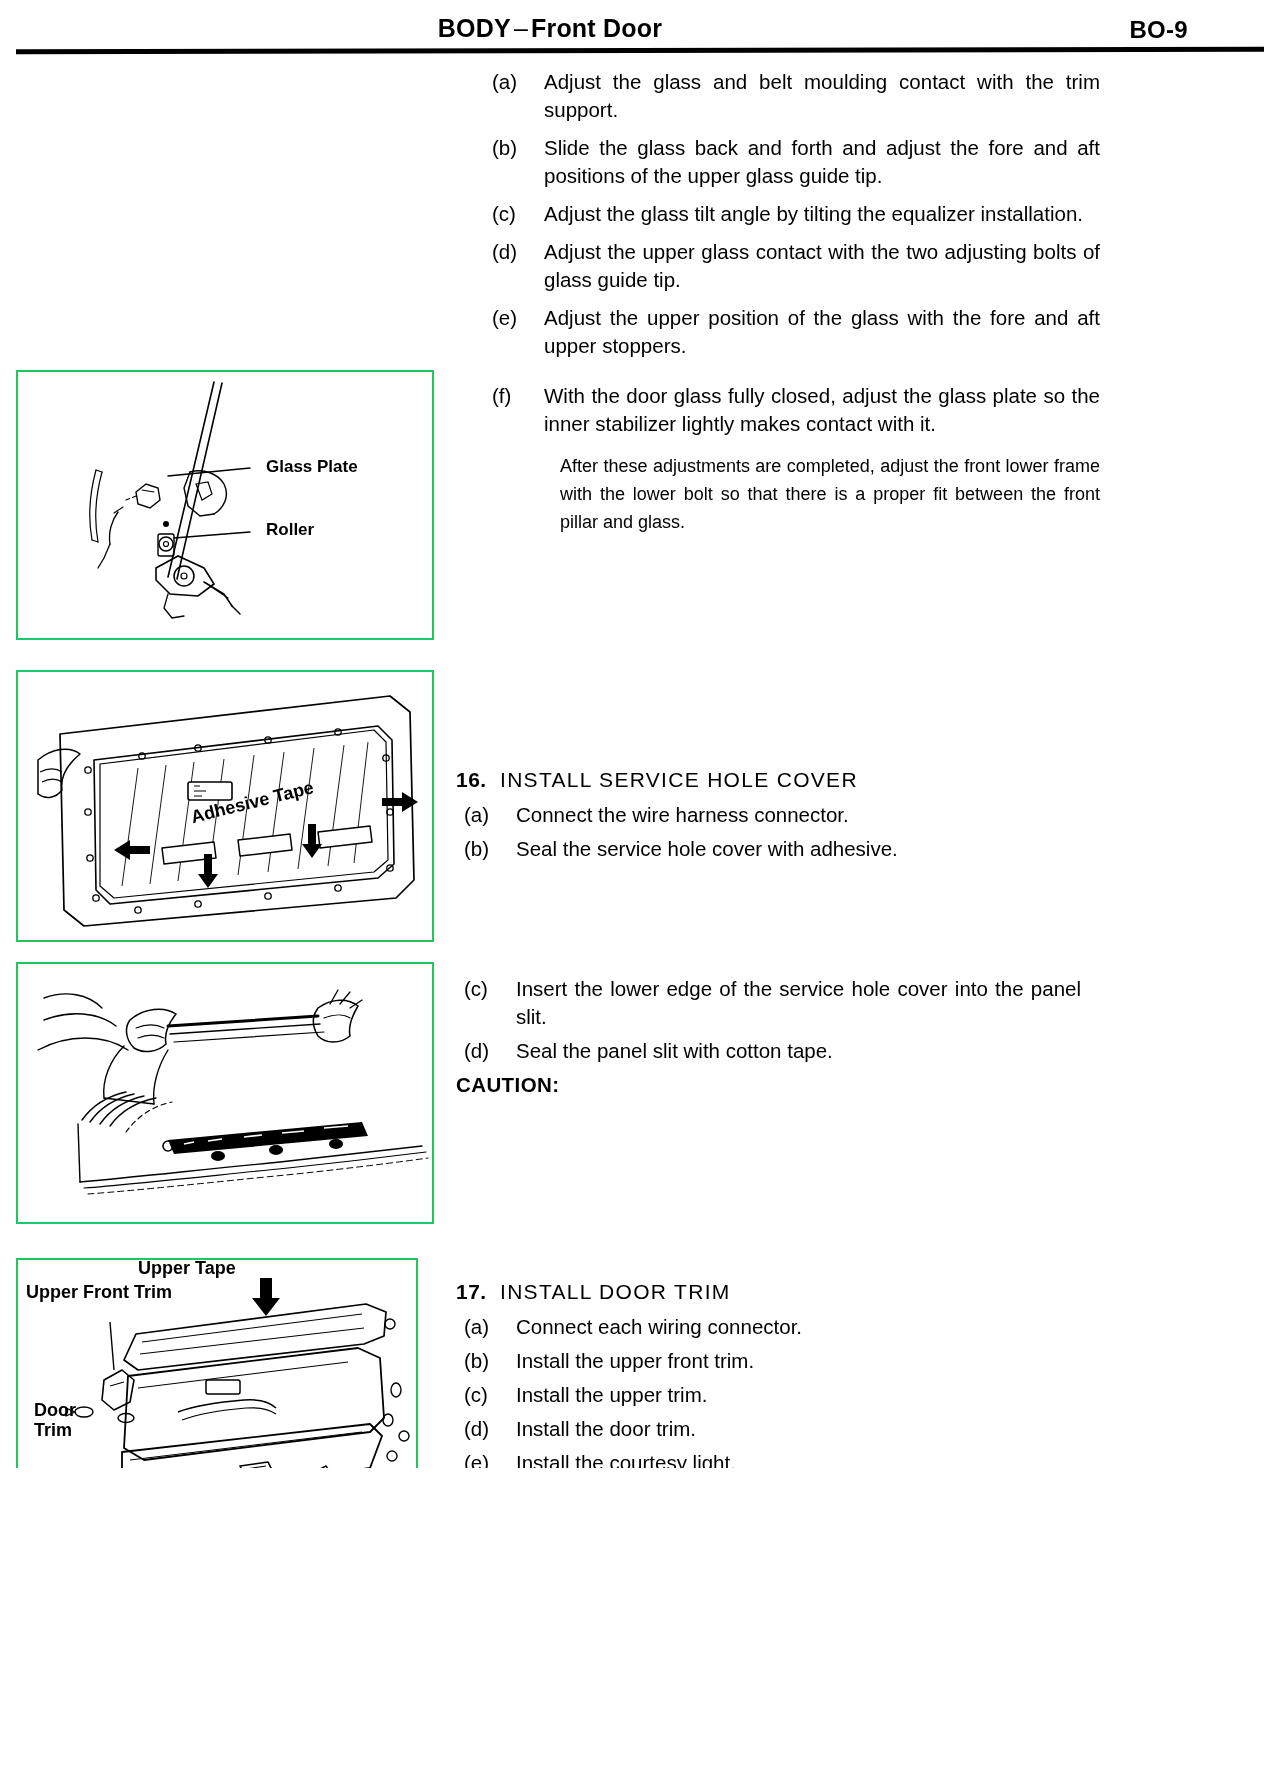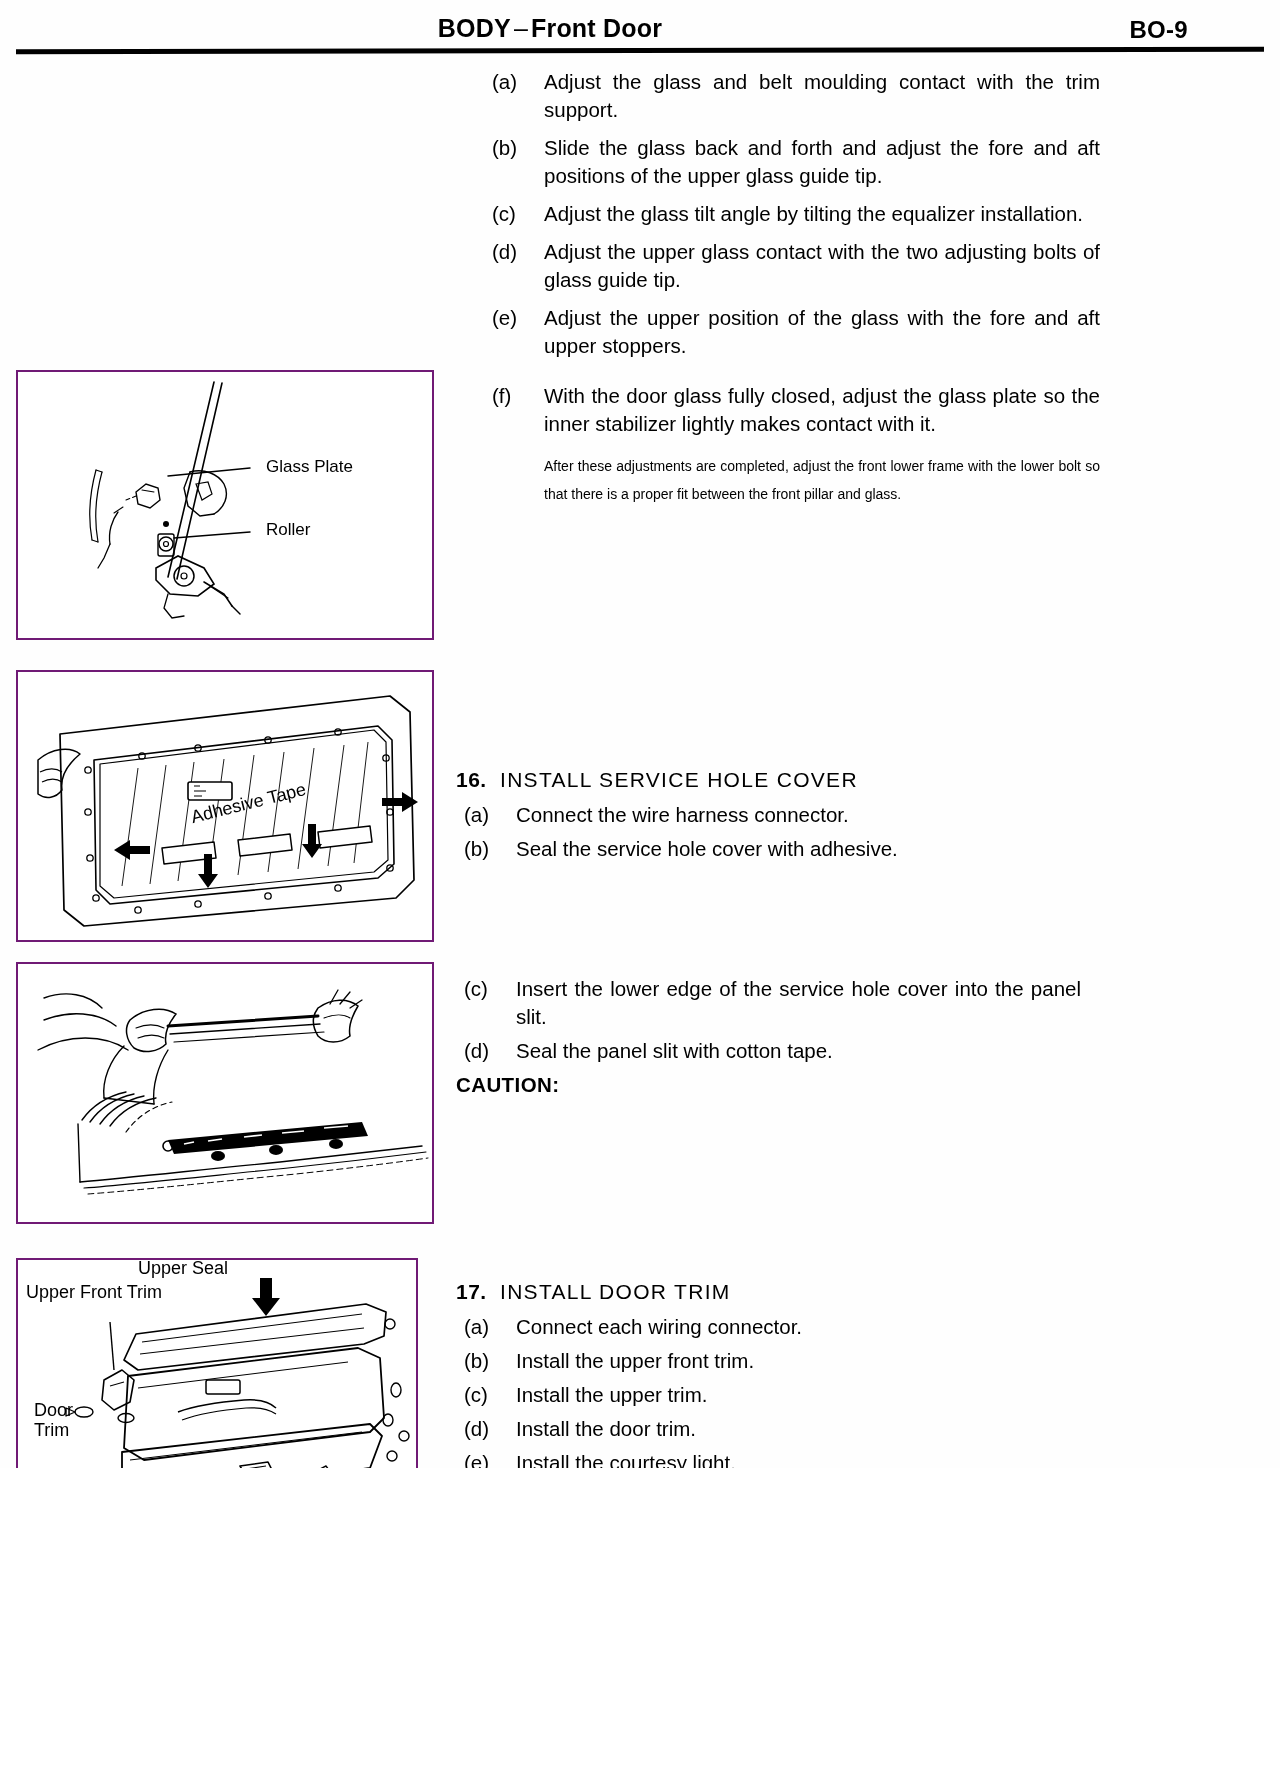--- a/index.html
+++ b/index.html
@@ -86,24 +86,25 @@
     font-size: 20.5px;
     line-height: 28px;
     text-align: justify;
     text-align-last: left;
   }
   .item-body.nojustify { text-align: left; }
 
   .para {
     margin-top: 14px;
     margin-bottom: 8px;
-    font-size: 14px;
+    font-size: 18px;
     line-height: 28px;
     text-align: justify;
     text-align-last: left;
+    margin-left: 16px;
   }
 
   
   .section {
     position: absolute;
     width: 620px;
   }
   .section-head {
     display: flex;
     align-items: flex-start;
@@ -142,24 +143,25 @@
     padding-right: 18px;
   }
   .caution-text {
     flex: 1 1 auto;
     font-weight: bold;
   }
 
   
   .figbox {
     position: absolute;
-    border: 2px solid #701a75;
+    border: 2px solid #22c55e;
     background: #ffffff;
     box-sizing: border-box;
     overflow: hidden;
+    font-weight: bold;
   }
   .figbox svg { display: block; }
 
   .fig-label {
     position: absolute;
     font-size: 17px;
     font-family: "Liberation Sans", sans-serif;
     color: #000;
     white-space: nowrap;
   }
@@ -444,21 +446,21 @@
         <circle cx="188" cy="238" r="5" stroke-width="1.4"></circle>
         <path d="M142,248 C150,242 162,244 166,252 C158,258 146,256 142,248 Z" stroke-width="1.4"></path>
         <circle cx="372" cy="64" r="5" stroke-width="1.4"></circle>
         <path d="M344,236 L356,230 L362,238 L350,246 Z" stroke-width="1.4"></path>
       </g>
 
       <g fill="#000" stroke="none">
         <path d="M242,18 L242,38 L234,38 L248,56 L262,38 L254,38 L254,18 Z"></path>
       </g>
     </svg>
-    <div class="fig-label" style="left:120px; top:-2px; font-size:18px;">Upper Seal</div>
+    <div class="fig-label" style="left:120px; top:-2px; font-size:18px;">Upper Tape</div>
     <div class="fig-label" style="left:8px; top:22px; font-size:18px;">Upper Front Trim</div>
     <div class="fig-label" style="left:16px; top:140px; font-size:18px;">Door</div>
     <div class="fig-label" style="left:16px; top:160px; font-size:18px;">Trim</div>
     <div class="fig-label" style="left:244px; top:234px; font-size:18px;">Courtesy Light</div>
   </div>
 
   <div class="section" style="left:456px; top:1280px; width:620px;">
     <div class="section-head">
       <div class="section-num">17.</div>
       <div class="section-title">INSTALL DOOR TRIM</div>

